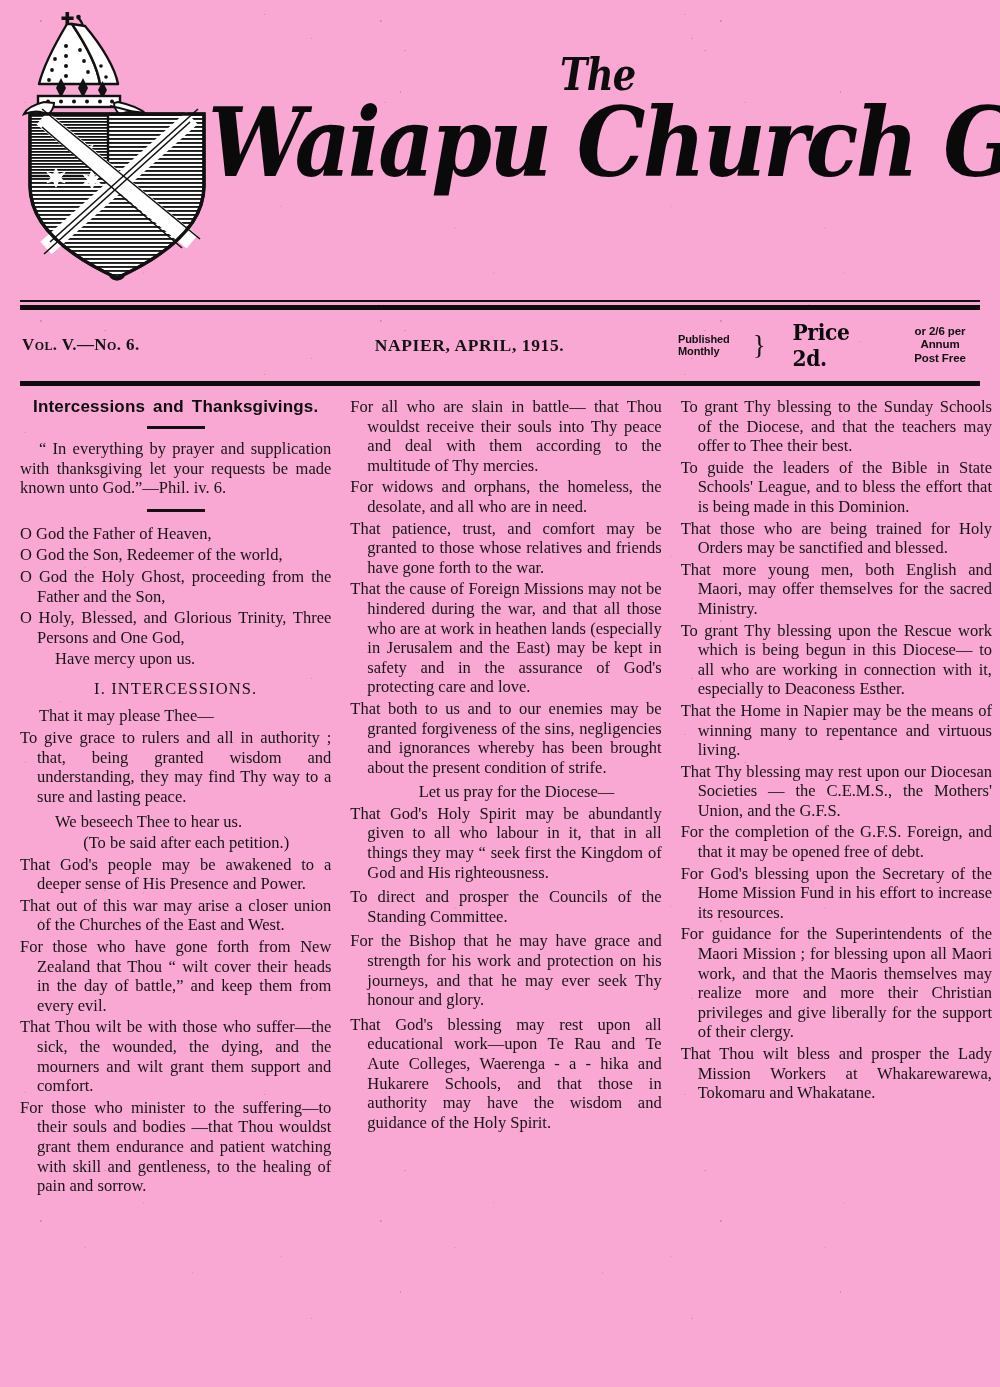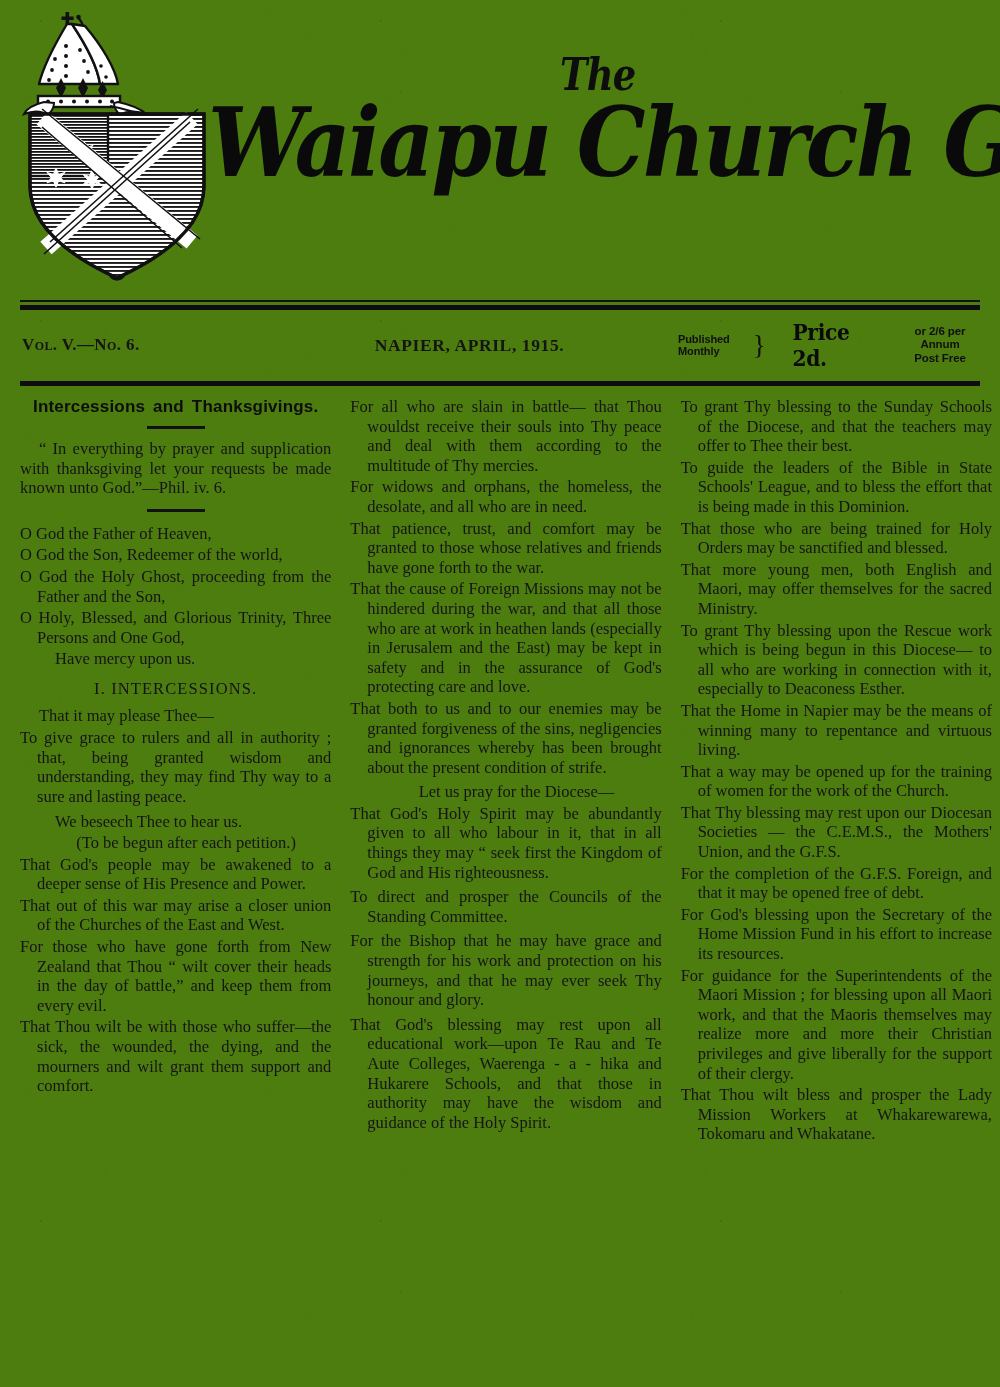--- a/index.html
+++ b/index.html
@@ -12,21 +12,21 @@
     width: 1000px;
     height: 1387px;
     font-family: "Liberation Serif", serif;
     color: #1a1a1a;
     position: relative;
     overflow: hidden;
   }
   .page {
     width: 1000px;
     height: 1387px;
-    background: #4d7c0f;
+    background: #f9a8d4;
     position: relative;
     box-sizing: border-box;
   }
 
   
   .speckle {
     position: absolute;
     inset: 0;
     pointer-events: none;
     opacity: .5;
@@ -402,26 +402,27 @@
       <p class="body line">O God the Holy Ghost, proceeding from the Father and the Son,</p>
       <p class="body line">O Holy, Blessed, and Glorious Trinity, Three Persons and One God,</p>
       <p class="body center-ish">Have mercy upon us.</p>
 
       <p class="body sub-head">I. INTERCESSIONS.</p>
       <p class="body lead">That it may please Thee—</p>
 
       <p class="body pet">To give grace to rulers and all in authority ; that, being granted wisdom and understanding, they may find Thy way to a sure and lasting peace.</p>
       <div class="sp-xs"></div>
       <p class="body center-ish">We beseech Thee to hear us.</p>
-      <p class="body indent-sm">(To be begun after each petition.)</p>
+      <p class="body indent-sm">(To be said after each petition.)</p>
 
       <p class="body pet">That God's people may be awakened to a deeper sense of His Presence and Power.</p>
       <p class="body pet">That out of this war may arise a closer union of the Churches of the East and West.</p>
       <p class="body pet">For those who have gone forth from New Zealand that Thou “ wilt cover their heads in the day of battle,” and keep them from every evil.</p>
       <p class="body pet">That Thou wilt be with those who suffer—the sick, the wounded, the dying, and the mourners and wilt grant them support and comfort.</p>
+      <p class="body pet tight">For those who minister to the suffering—to their souls and bodies —that Thou wouldst grant them endurance and patient watching with skill and gentleness, to the healing of pain and sorrow.</p>
     </div>
 
     <div class="col">
       <p class="body pet">For all who are slain in battle— that Thou wouldst receive their souls into Thy peace and deal with them according to the multitude of Thy mercies.</p>
       <p class="body pet">For widows and orphans, the homeless, the desolate, and all who are in need.</p>
       <p class="body pet">That patience, trust, and comfort may be granted to those whose relatives and friends have gone forth to the war.</p>
       <p class="body pet">That the cause of Foreign Missions may not be hindered during the war, and that all those who are at work in heathen lands (especially in Jerusalem and the East) may be kept in safety and in the assurance of God's protecting care and love.</p>
       <p class="body pet">That both to us and to our enemies may be granted forgiveness of the sins, negligencies and ignorances whereby has been brought about the present condition of strife.</p>
       <div class="sp-xs"></div>
       <p class="body indent-sm">Let us pray for the Diocese—</p>
@@ -434,21 +435,20 @@
       <p class="body pet tight">That God's blessing may rest upon all educational work—upon Te Rau and Te Aute Colleges, Waerenga - a - hika and Hukarere Schools, and that those in authority may have the wisdom and guidance of the Holy Spirit.</p>
     </div>
 
     <div class="col">
       <p class="body pet">To grant Thy blessing to the Sunday Schools of the Diocese, and that the teachers may offer to Thee their best.</p>
       <p class="body pet">To guide the leaders of the Bible in State Schools' League, and to bless the effort that is being made in this Dominion.</p>
       <p class="body pet">That those who are being trained for Holy Orders may be sanctified and blessed.</p>
       <p class="body pet">That more young men, both English and Maori, may offer themselves for the sacred Ministry.</p>
       <p class="body pet">To grant Thy blessing upon the Rescue work which is being begun in this Diocese— to all who are working in connection with it, especially to Deaconess Esther.</p>
       <p class="body pet">That the Home in Napier may be the means of winning many to repentance and virtuous living.</p>
-      <p class="body pet">That a way may be opened up for the training of women for the work of the Church.</p>
       <p class="body pet">That Thy blessing may rest upon our Diocesan Societies — the C.E.M.S., the Mothers' Union, and the G.F.S.</p>
       <p class="body pet">For the completion of the G.F.S. Foreign, and that it may be opened free of debt.</p>
       <p class="body pet">For God's blessing upon the Secretary of the Home Mission Fund in his effort to increase its resources.</p>
       <p class="body pet">For guidance for the Superintendents of the Maori Mission ; for blessing upon all Maori work, and that the Maoris themselves may realize more and more their Christian privileges and give liberally for the support of their clergy.</p>
       <p class="body pet tight">That Thou wilt bless and prosper the Lady Mission Workers at Whakarewarewa, Tokomaru and Whakatane.</p>
     </div>
   </div>
 </div>
 
 </body></html>

